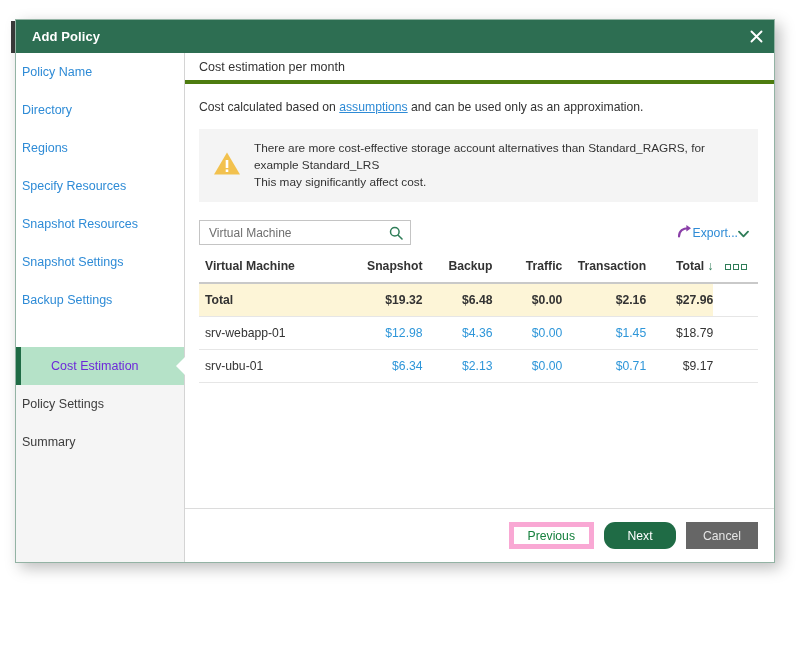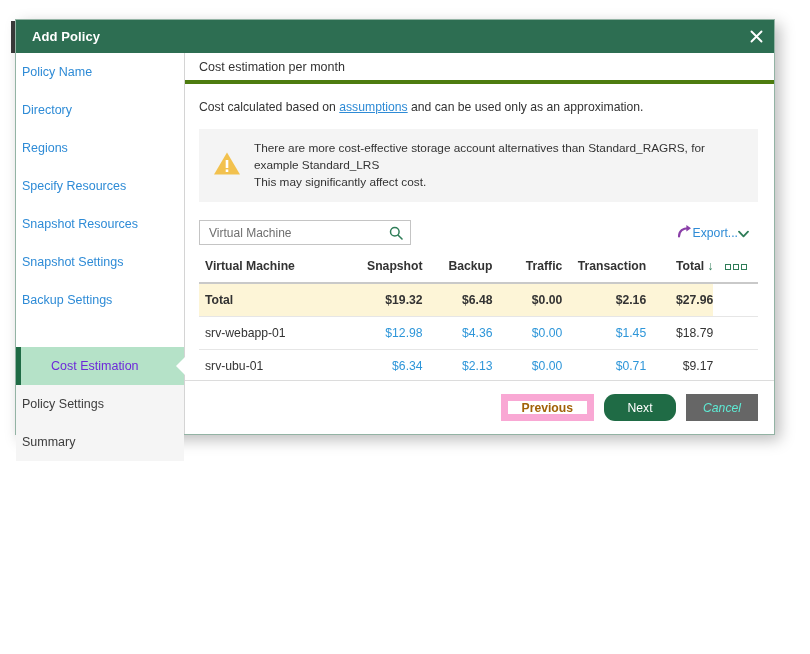--- a/index.html
+++ b/index.html
@@ -13,21 +13,21 @@
     font-family: "Liberation Sans", sans-serif;
     overflow: hidden;
   }
 
   
   #dialog {
     position: absolute;
     left: 15px;
     top: 19px;
     width: 760px;
-    height: 416px;
+    height: 544px;
     background: #ffffff;
     border: 1px solid #93b3a4;
     box-shadow: 5px 5px 14px rgba(0,0,0,0.26);
     box-sizing: border-box;
     display: flex;
     flex-direction: column;
     justify-content: flex-end;
   }
   .dark-sliver {
     position: absolute;
@@ -283,33 +283,31 @@
     min-width: 72px;
     font-size: 12.2px;
     font-family: "Liberation Sans", sans-serif;
     border: 1px solid transparent;
     cursor: pointer;
     padding: 0 14px;
     box-sizing: border-box;
   }
   .btn-secondary {
     background: #ffffff;
-    color: #a16207;
-    border: 7px solid #f9a8d4;
-    font-weight: bold;
+    color: #15803d;
+    border: 5px solid #f9a8d4;
   }
   .btn-primary {
     background: #1f6b45;
     color: #ffffff;
     border-radius: 11px;
   }
   .btn-cancel {
     background: #666666;
-    color: #5eead4;
-    font-style: italic;
+    color: #e5e5e5;
   }
 </style>
 </head>
 <body>
 
 <div class="dark-sliver"></div>
 
 <div id="dialog">
 
   <div id="titlebar">

